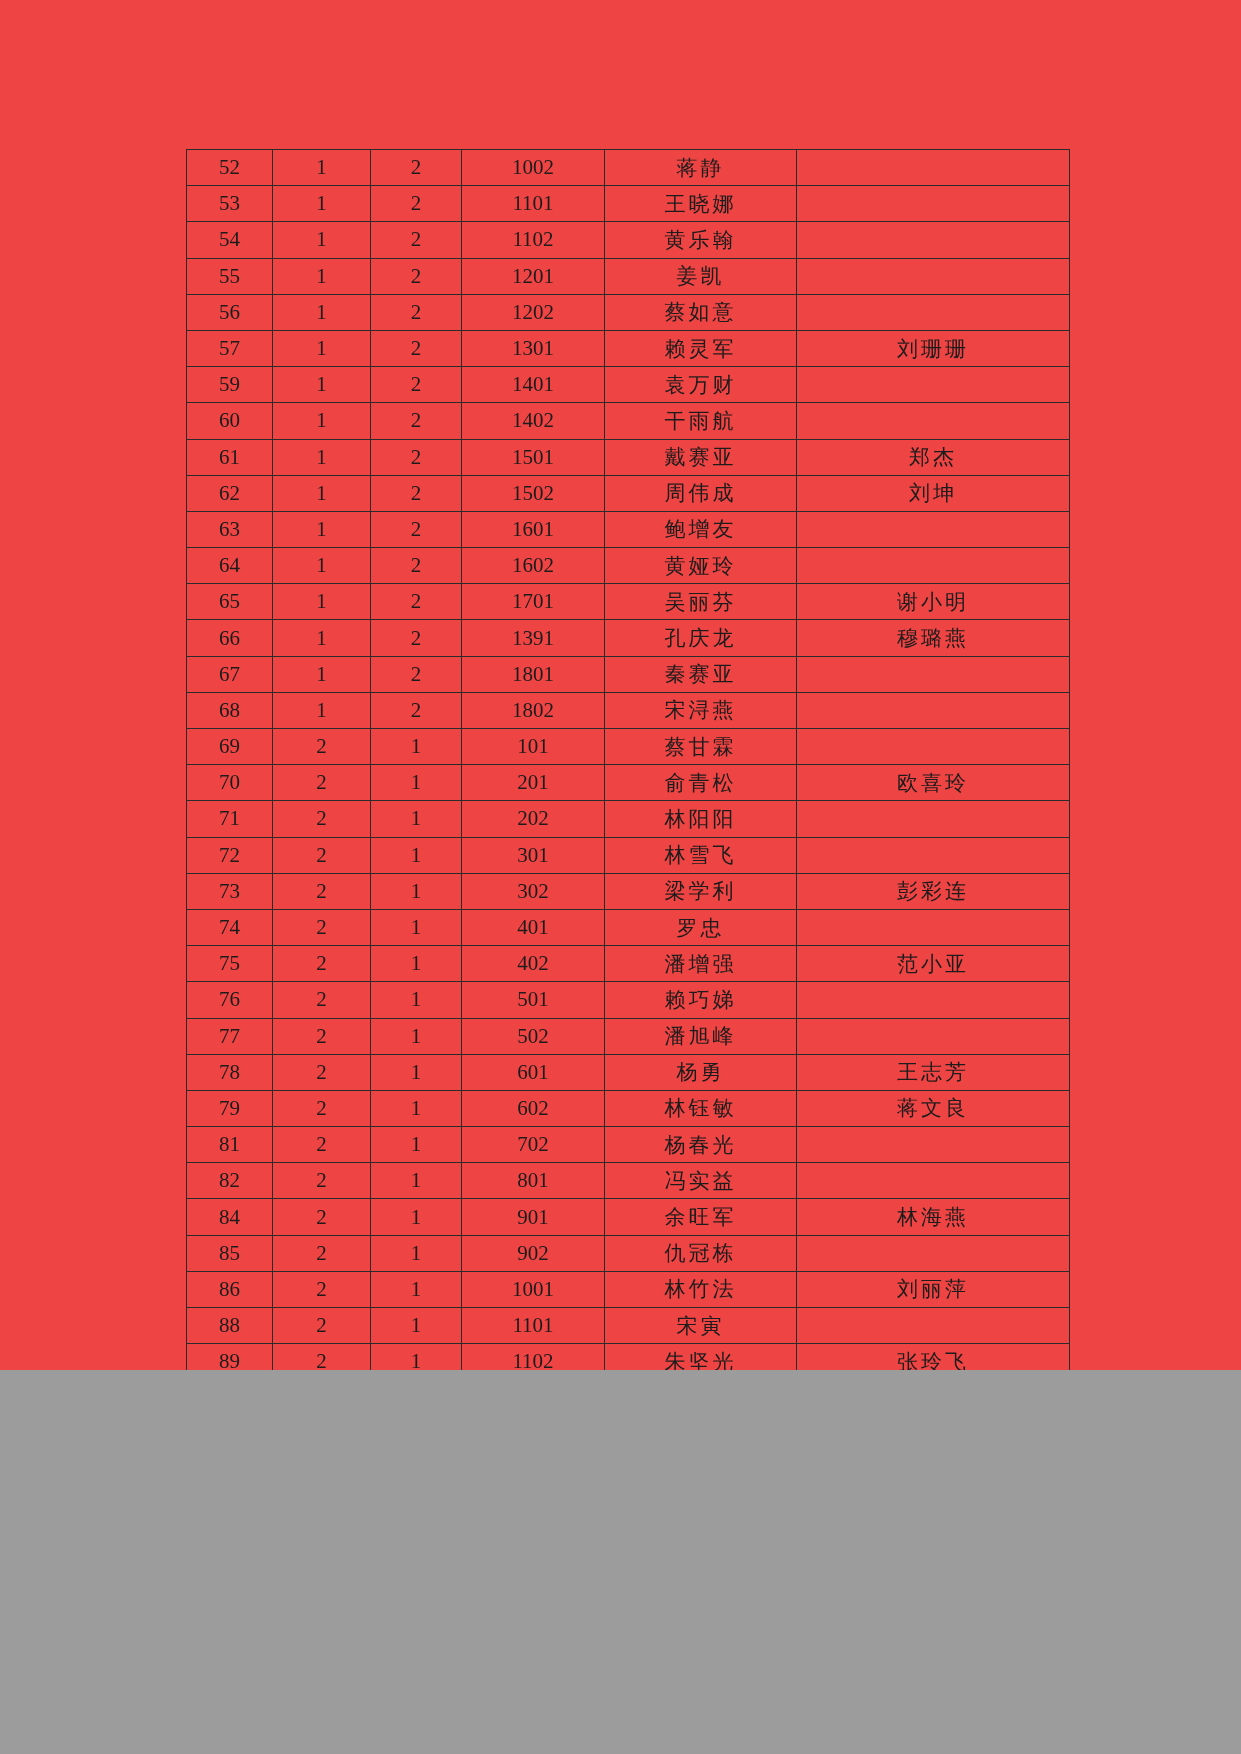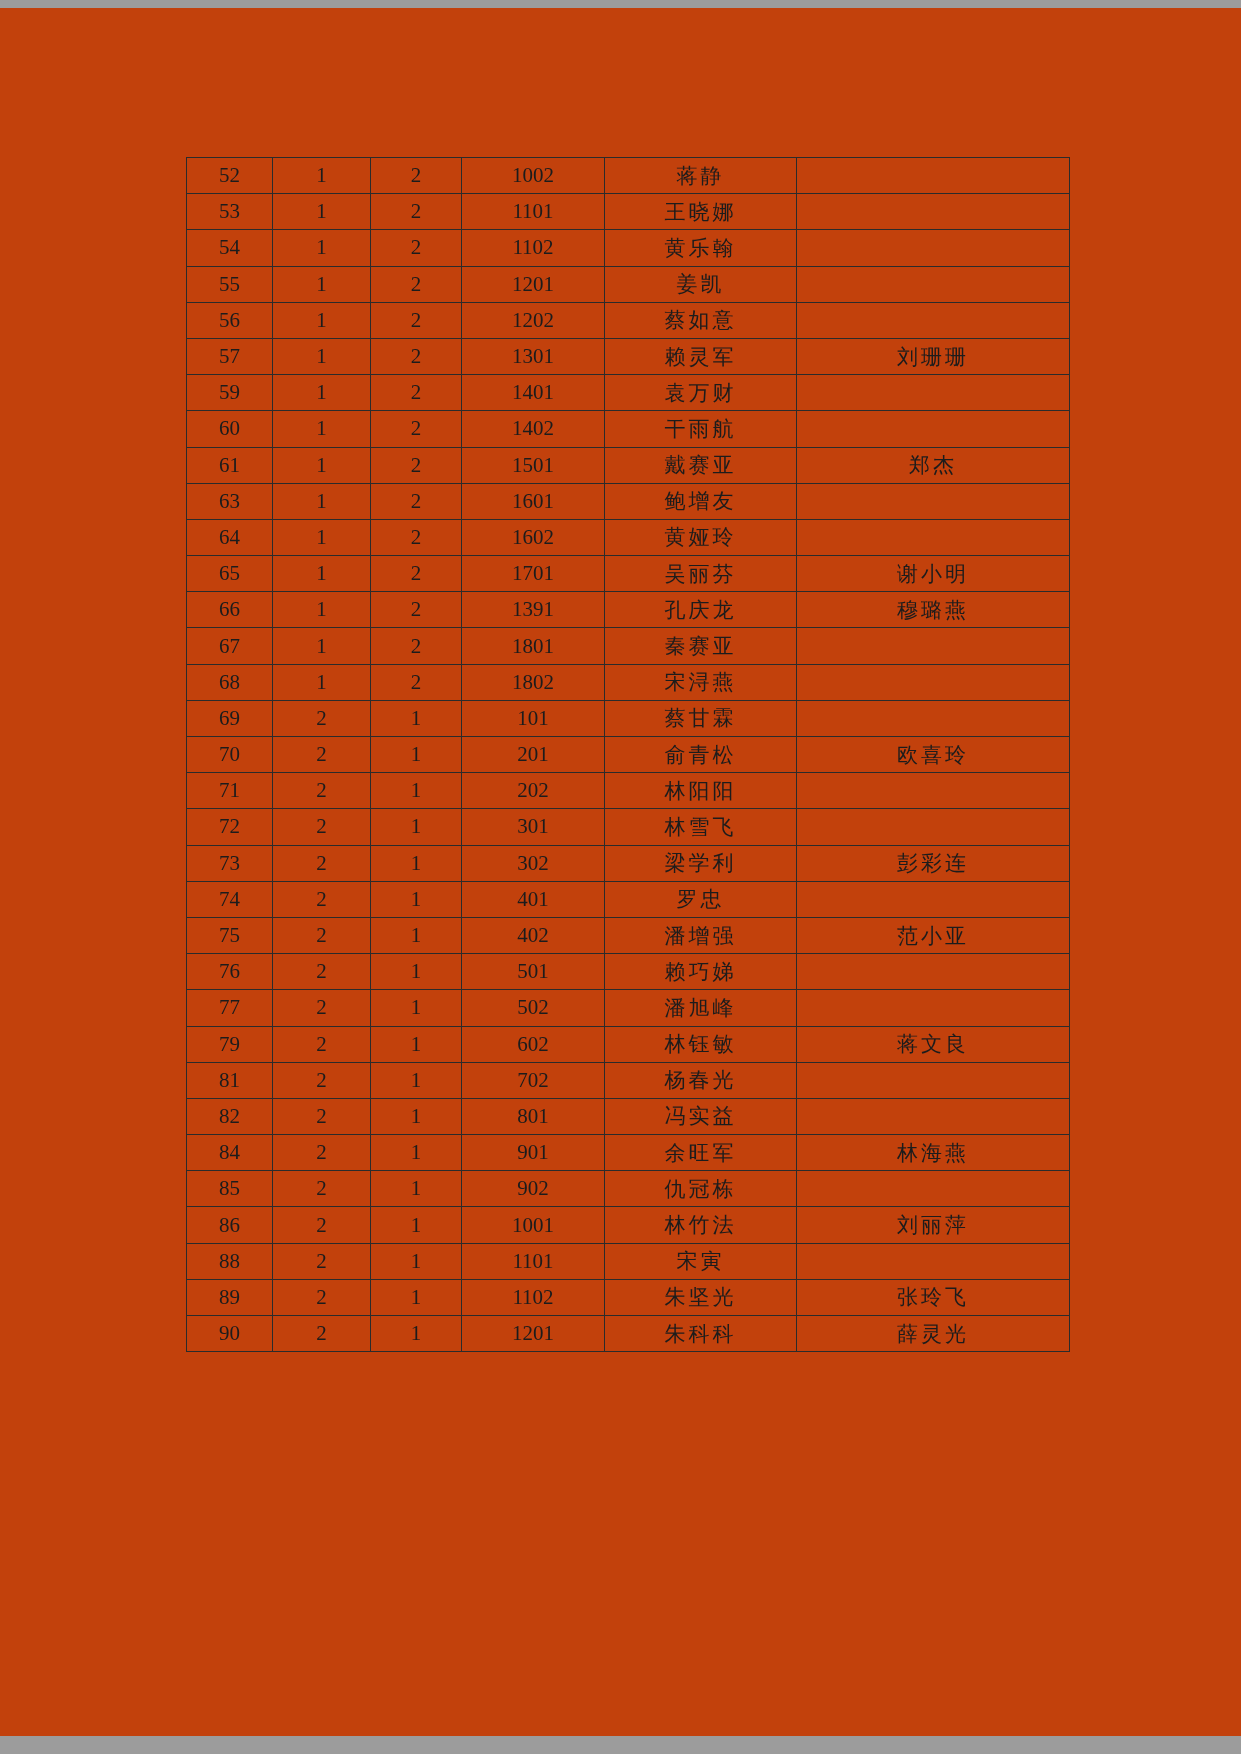--- a/index.html
+++ b/index.html
@@ -4,23 +4,23 @@
 <style>
   html, body {
     margin: 0;
     padding: 0;
     background: #9c9c9c;
     font-family: "Liberation Serif", "DejaVu Serif", serif;
   }
   .page {
     position: relative;
     width: 1241px;
-    height: 1728px;
-    margin: 8px auto;
-    background: #c2410c;
+    height: 1370px;
+    margin: 0 auto;
+    background: #ef4444;
     overflow: hidden;
   }
   table.roster {
     position: absolute;
     left: 186px;
     top: 149px;
     border-collapse: collapse;
     table-layout: fixed;
     width: 883px;
   }
@@ -128,20 +128,28 @@
         </tr>
         <tr>
           <td>61</td>
           <td>1</td>
           <td>2</td>
           <td>1501</td>
           <td>戴赛亚</td>
           <td>郑杰</td>
         </tr>
         <tr>
+          <td>62</td>
+          <td>1</td>
+          <td>2</td>
+          <td>1502</td>
+          <td>周伟成</td>
+          <td>刘坤</td>
+        </tr>
+        <tr>
           <td>63</td>
           <td>1</td>
           <td>2</td>
           <td>1601</td>
           <td>鲍增友</td>
           <td></td>
         </tr>
         <tr>
           <td>64</td>
           <td>1</td>
@@ -246,20 +254,28 @@
           <td>赖巧娣</td>
           <td></td>
         </tr>
         <tr>
           <td>77</td>
           <td>2</td>
           <td>1</td>
           <td>502</td>
           <td>潘旭峰</td>
           <td></td>
+        </tr>
+        <tr>
+          <td>78</td>
+          <td>2</td>
+          <td>1</td>
+          <td>601</td>
+          <td>杨勇</td>
+          <td>王志芳</td>
         </tr>
         <tr>
           <td>79</td>
           <td>2</td>
           <td>1</td>
           <td>602</td>
           <td>林钰敏</td>
           <td>蒋文良</td>
         </tr>
         <tr>

